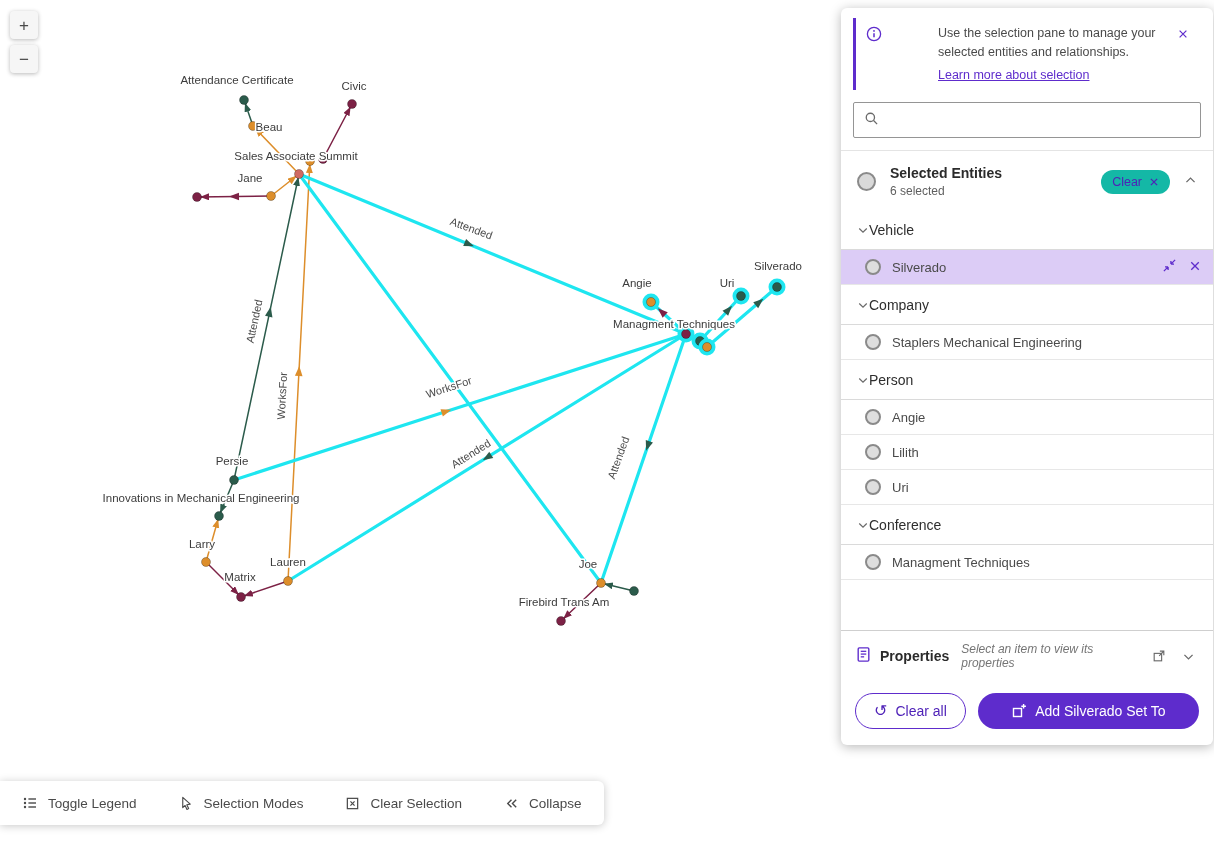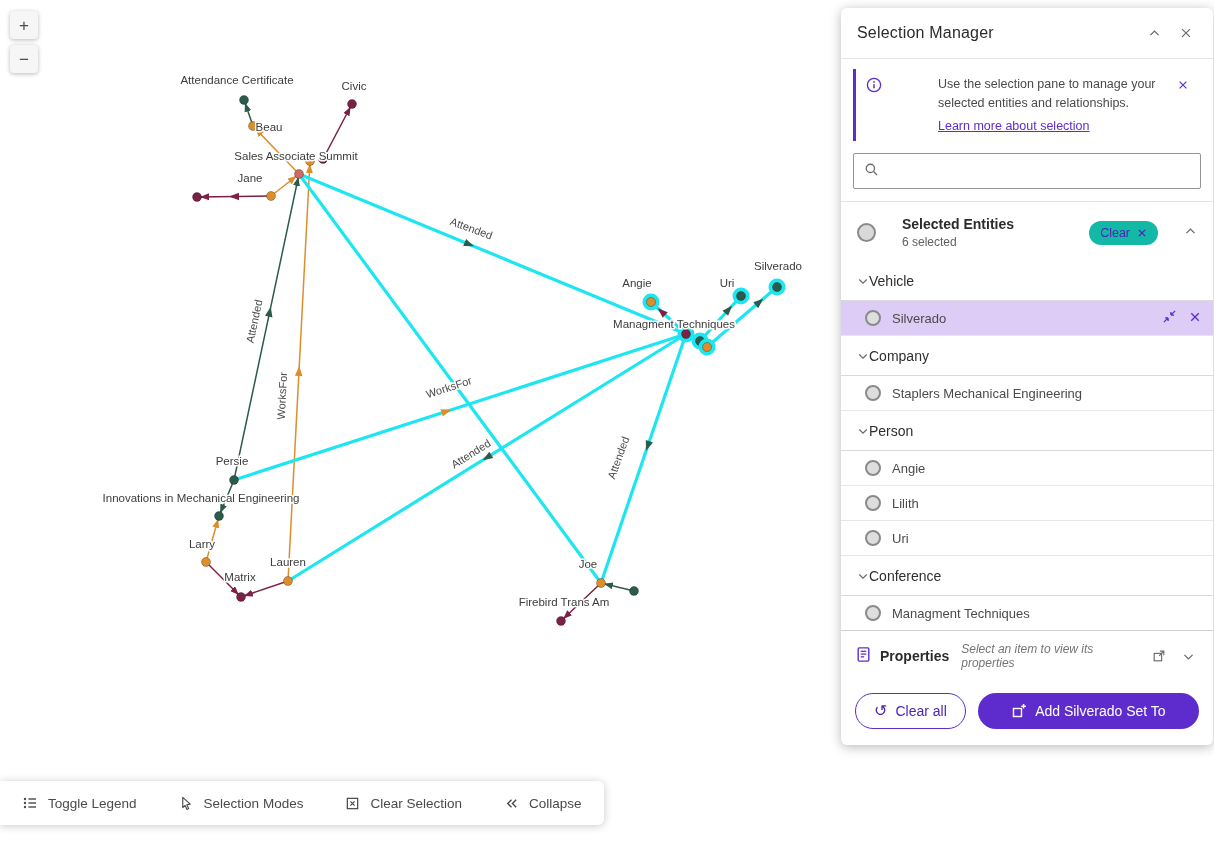--- a/index.html
+++ b/index.html
@@ -37,21 +37,21 @@
 
   .search-box{margin:4px 12px 12px;height:34px;border:1px solid #959595;border-radius:2px;
               display:flex;align-items:center;gap:8px;padding:0 10px;flex:none;background:#fff;}
   .search-box input{border:none;outline:none;flex:1;font-size:13.5px;color:#333;
                     font-family:"Liberation Sans",sans-serif;background:transparent;}
   .search-box input::placeholder{color:#8d8d8d;}
   .search-icon{color:#6a6a6a;flex:none;}
 
   .panel-body{flex:1;overflow-y:auto;border-top:1px solid #e4e4e4;}
 
-  .se-header{display:flex;align-items:center;gap:26px;padding:14px 16px 12px;}
+  .se-header{display:flex;align-items:center;gap:14px;padding:14px 16px 12px;}
   .se-circle{width:15px;height:15px;border:2px solid #8a8a8a;background:#d9d9d9;border-radius:50%;flex:none;}
   .se-text{flex:1;}
   .se-title{font-size:14px;font-weight:bold;color:#2b2b2b;}
   .se-count{font-size:12px;color:#5f5f5f;margin-top:3px;}
   .clear-chip{display:flex;align-items:center;gap:7px;background:#14b8a6;color:#4F22B8;
               font-size:12.5px;padding:5px 11px;border-radius:13px;cursor:pointer;border:none;
               font-family:"Liberation Sans",sans-serif;}
   .chev{color:#6a6a6a;}
 
   .group-header{display:flex;align-items:center;padding:12px 16px 11px;
@@ -189,33 +189,20 @@
     </g>
   </svg>
 
 <div class="zoom-controls">
   <button class="zoom-btn">+</button>
   <button class="zoom-btn">−</button>
 </div>
 
 <div class="panel">
 
-  <div class="panel-header">
-    <span class="panel-title">Selection Manager</span>
-    <button class="icon-btn">
-      <svg width="13" height="13" viewBox="0 0 16 16">
-          <path d="M3 10 L8 5 L13 10" fill="none" stroke="currentColor" stroke-width="1.6"></path>
-        </svg>
-    </button>
-    <button class="icon-btn">
-      <svg width="14" height="14" viewBox="0 0 16 16">
-          <path d="M3.5 3.5 L12.5 12.5 M12.5 3.5 L3.5 12.5" stroke="currentColor" stroke-width="1.4"></path>
-        </svg>
-    </button>
-  </div>
 
   <div class="info-banner">
     <span class="info-icon">
       <svg width="16" height="16" viewBox="0 0 16 16">
           <circle cx="8" cy="8" r="6.6" fill="none" stroke="currentColor" stroke-width="1.3"></circle>
           <line x1="8" y1="7.2" x2="8" y2="11.2" stroke="currentColor" stroke-width="1.5"></line>
           <circle cx="8" cy="4.9" r="0.9" fill="currentColor"></circle>
         </svg>
     </span>
     <span class="info-text">

